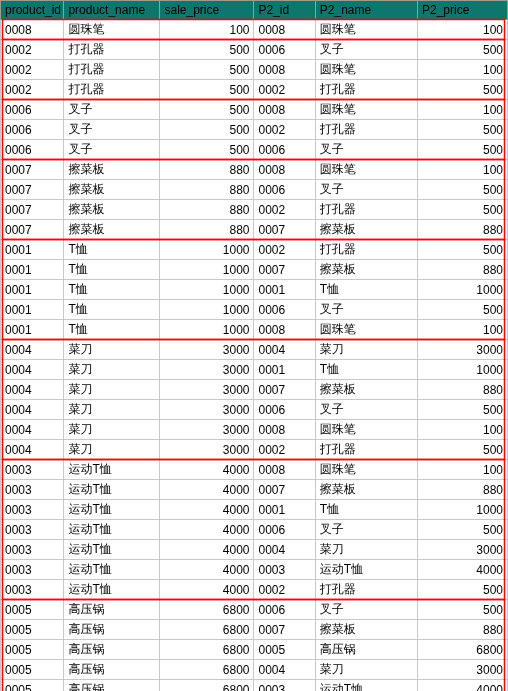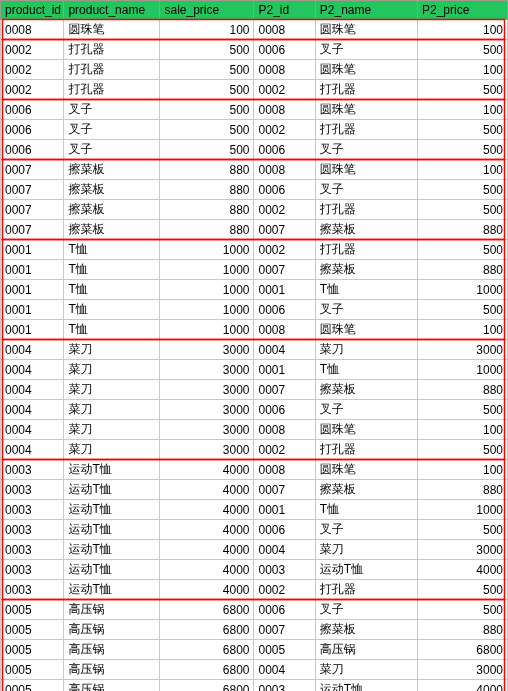--- a/index.html
+++ b/index.html
@@ -9,21 +9,21 @@
     font-size: 12px;
     background: #fff;
     width: 508px;
   }
   table {
     border-collapse: collapse;
     width: 508px;
     table-layout: fixed;
   }
   th {
-    background: #22c55e;
+    background: #0f766e;
     border: 1px solid #a09a8a;
     text-align: left;
     font-weight: normal;
     padding: 1px 4px;
     height: 16px;
     overflow: hidden;
     white-space: nowrap;
   }
   td {
     border: 1px solid #c8c8c8;

